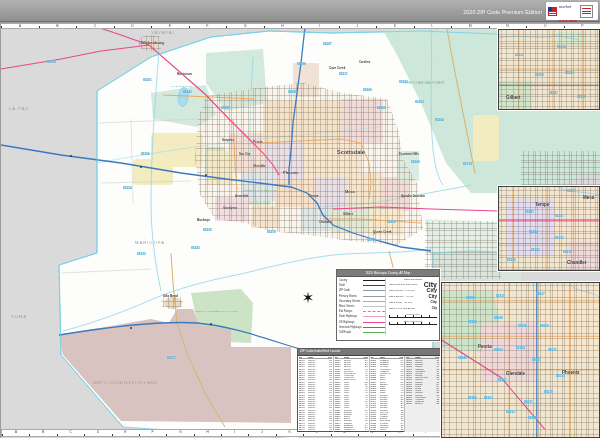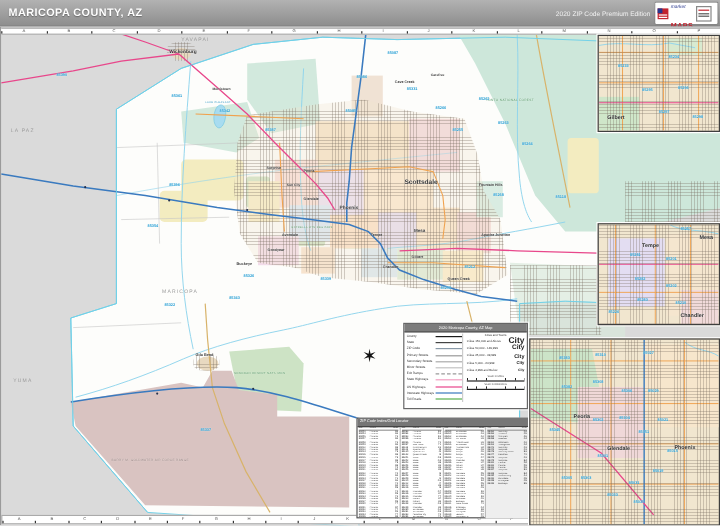--- a/index.html
+++ b/index.html
@@ -81,21 +81,20 @@
   .c2{flex:1;overflow:hidden;}
   .c3{width:5px;flex:none;text-align:right;}
   .compass{position:absolute;left:298px;top:266px;width:18px;height:18px;color:#111;font-size:15px;line-height:18px;text-align:center;}
 </style>
 </head>
 <body>
 
 <div class="stage">
 
   <div class="hdr">
-    <span class="hdr-title">MARICOPA COUNTY, AZ</span>
     <span class="hdr-ed">2020 ZIP Code Premium Edition</span>
     <div class="logo">
       <span class="logo-flag"></span>
       <span class="logo-txt">
         <span class="logo-t1">market</span><br>
         <span class="logo-t2">MAPS</span>
       </span>
       <span class="logo-info">
           <i></i>
           <i></i>

